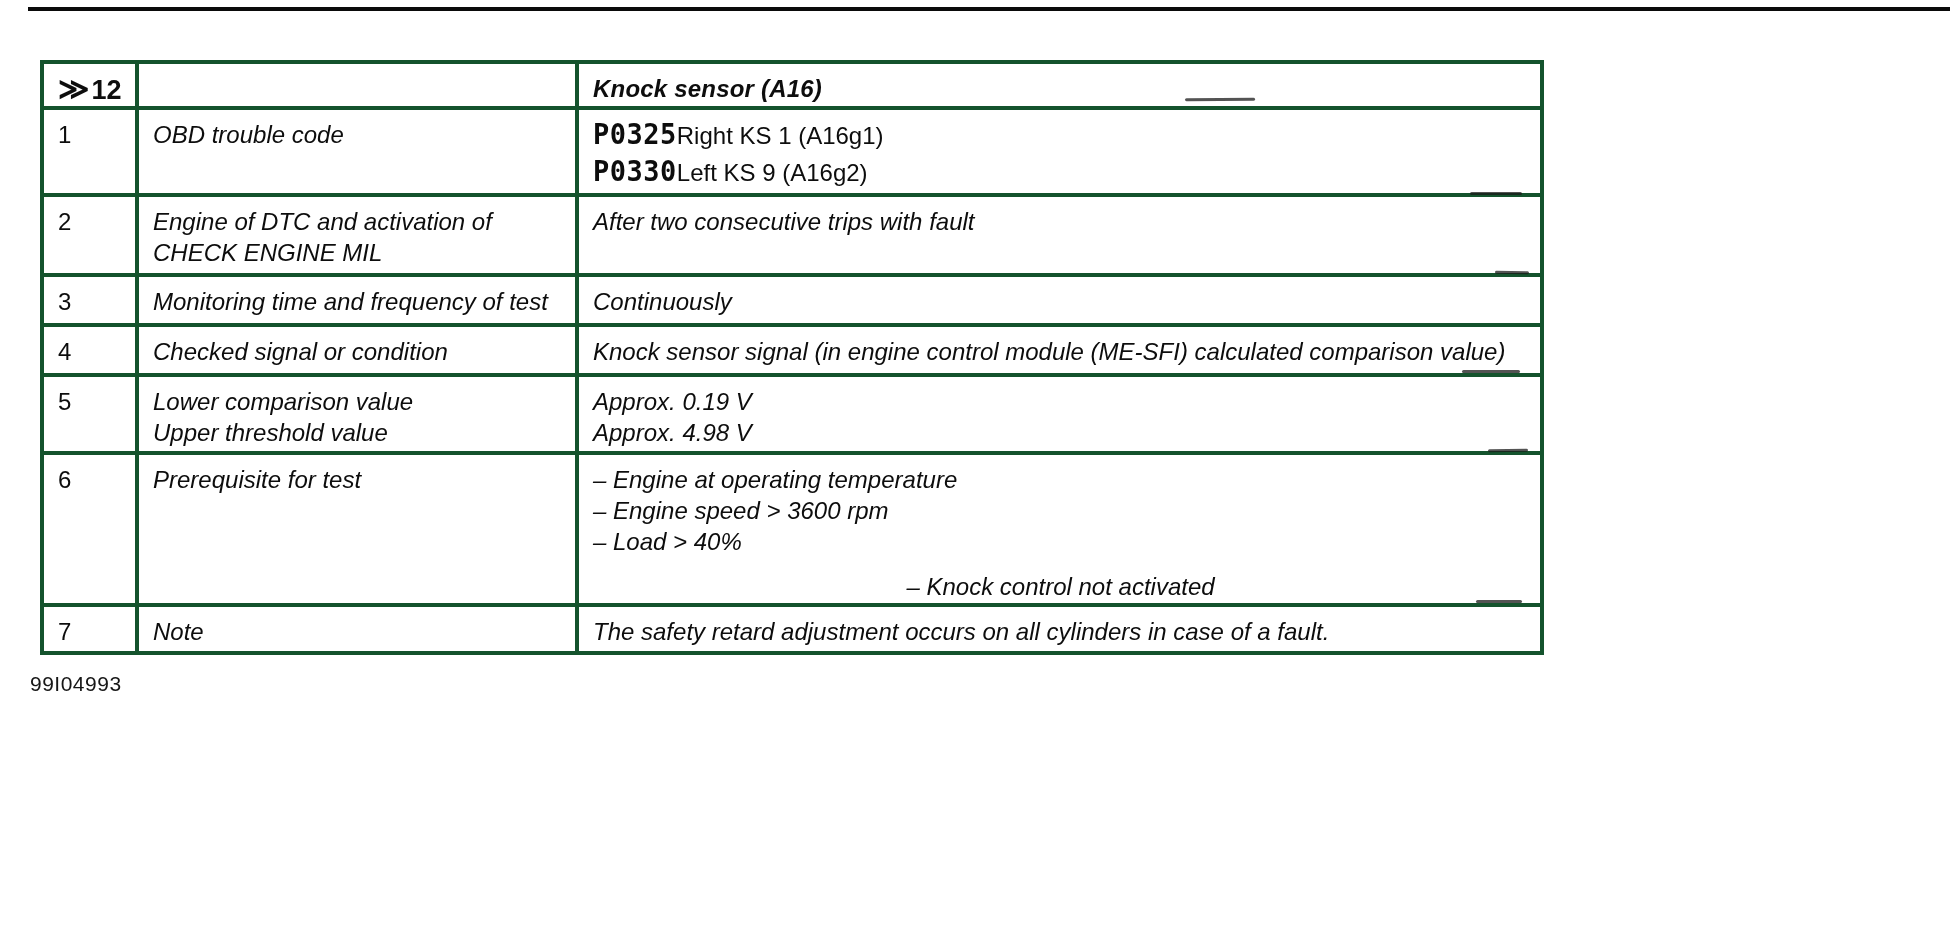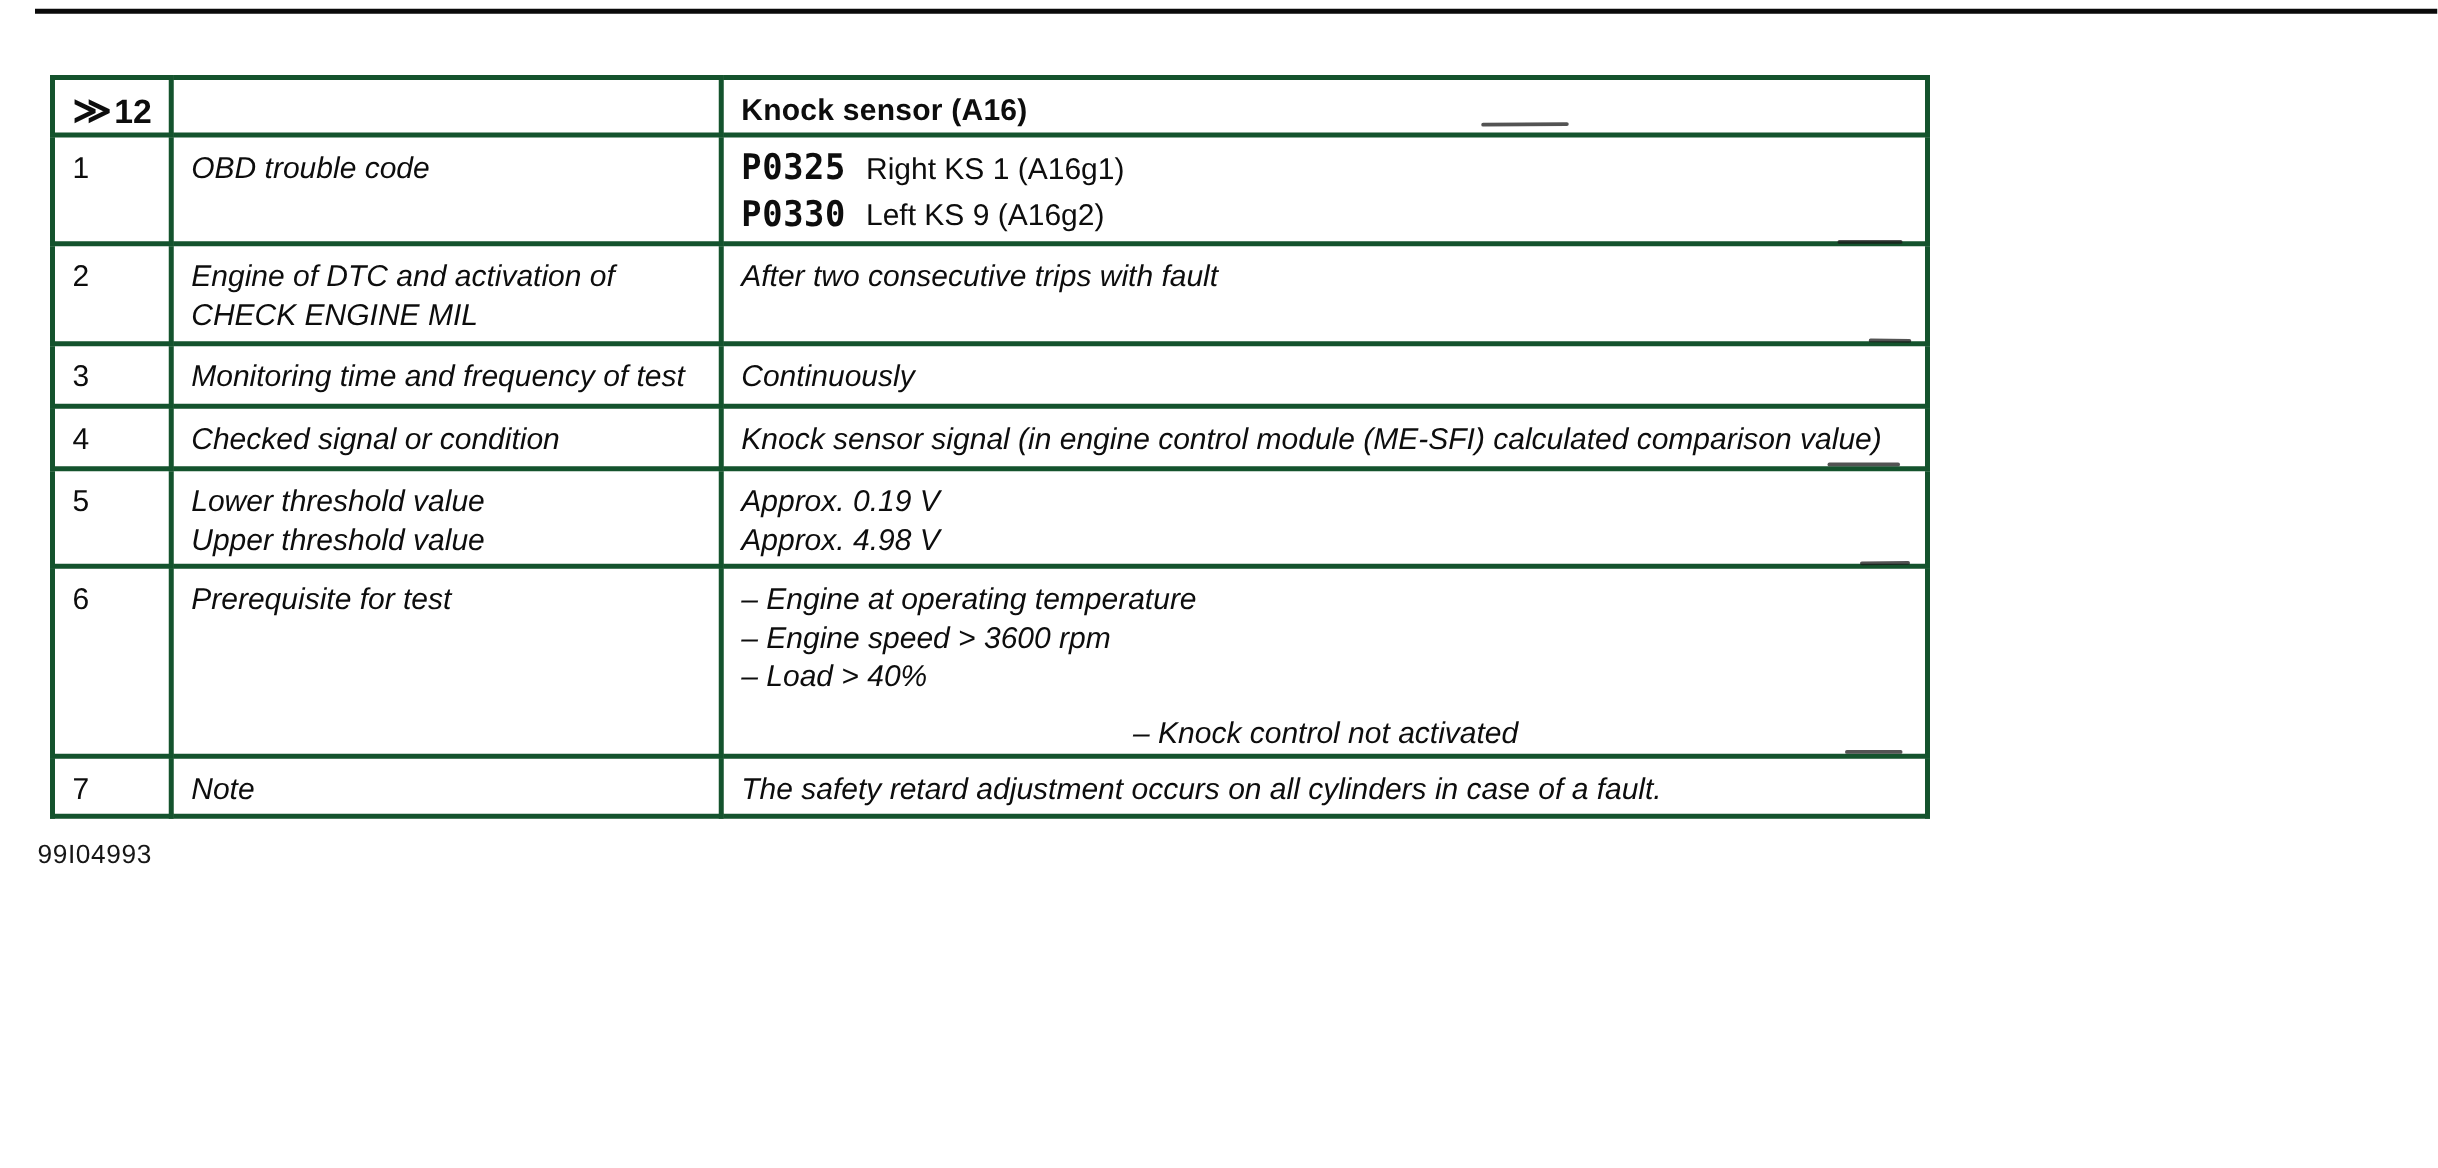--- a/index.html
+++ b/index.html
@@ -71,28 +71,28 @@
   .hnum {
     font-size: 27px;
     font-weight: 700;
     margin-left: 4px;
   }
   .title-cell {
     font-size: 29px;
     font-weight: 700;
     padding-top: 6px;
     letter-spacing: 0.2px;
+    font-style: italic;
   }
   .num-cell {
     font-size: 24px;
   }
   .code-line {
     display: flex;
     align-items: baseline;
-    gap: 16px;
     margin-bottom: 5px;
   }
   .lcd {
     font-family: "DejaVu Sans Mono", monospace;
     font-weight: 700;
     font-size: 27px;
     letter-spacing: 0.5px;
     transform: scaleY(1.05);
     display: inline-block;
   }
@@ -187,21 +187,21 @@
       <span class="line">Checked signal or condition</span>
     </td>
     <td>
       <span class="line">Knock sensor signal (in engine control module (ME-SFI) calculated comparison value)</span>
     </td>
   </tr>
 
   <tr class="row-5">
     <td class="num-cell">5</td>
     <td>
-      <span class="line">Lower threshold value</span>
+      <span class="line">Lower comparison value</span>
       <span class="line">Upper threshold value</span>
     </td>
     <td>
       <span class="line">Approx. 0.19 V</span>
       <span class="line">Approx. 4.98 V</span>
     </td>
   </tr>
 
   <tr class="row-6">
     <td class="num-cell">6</td>

